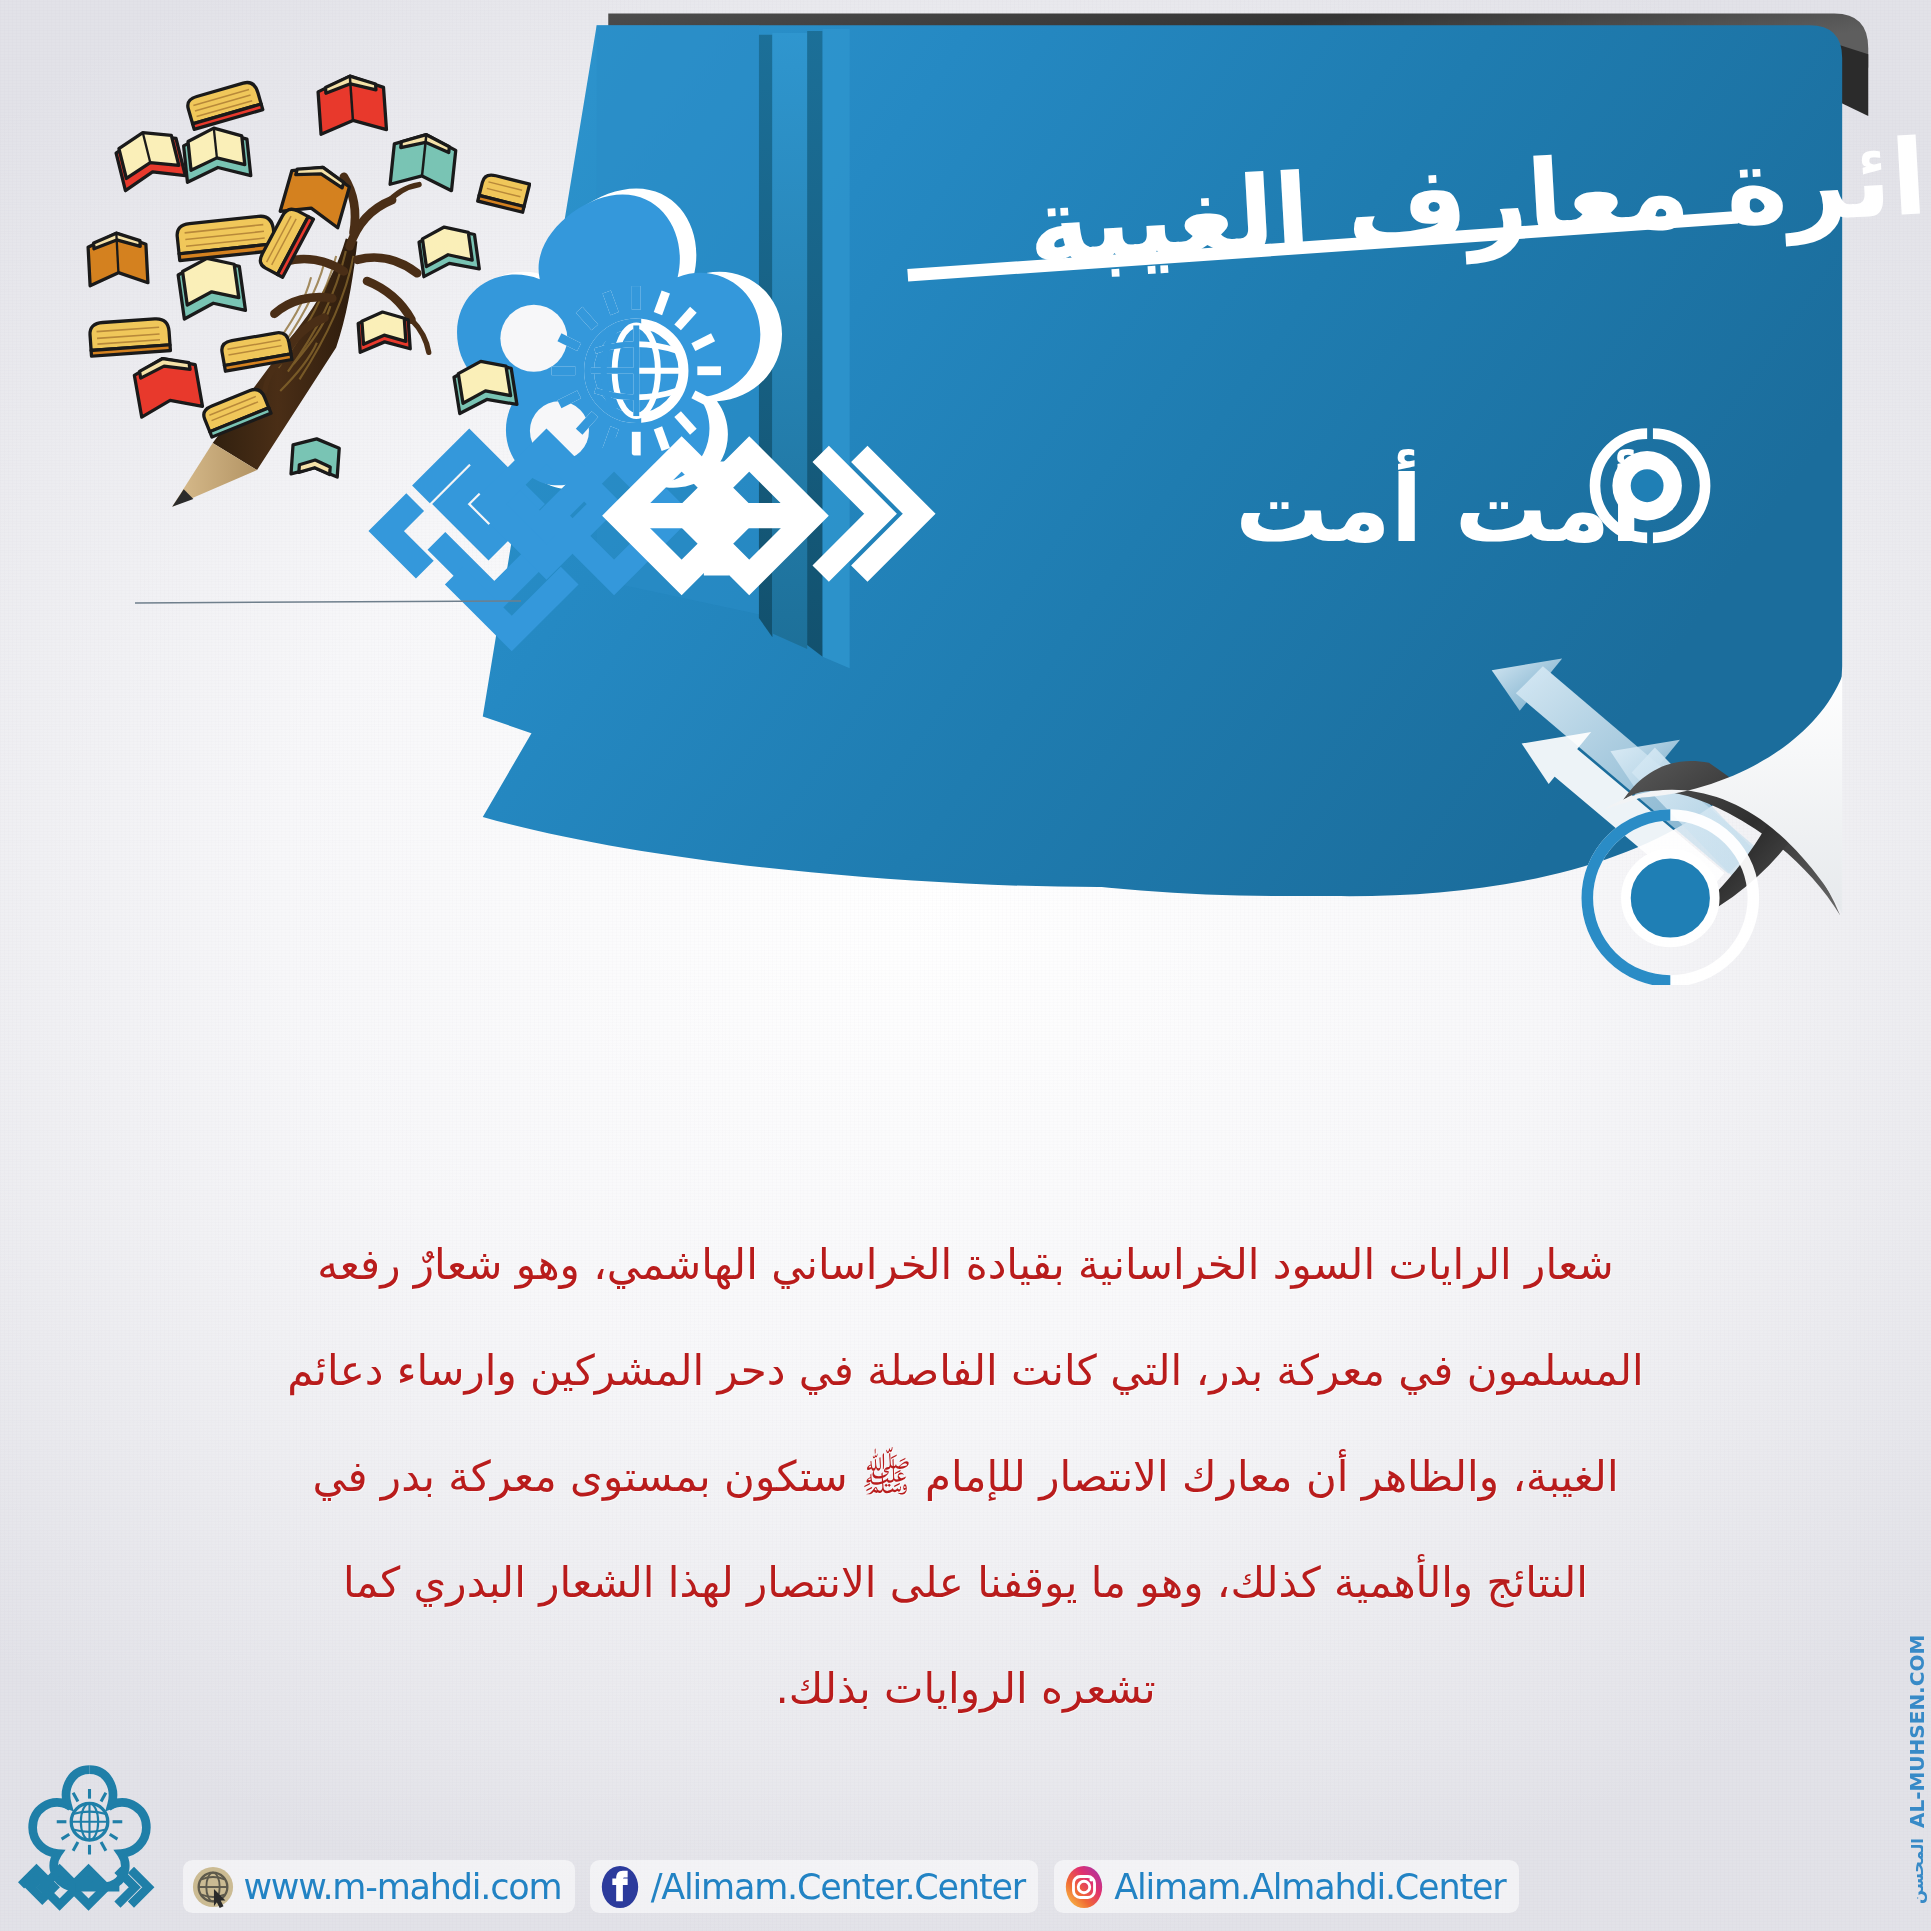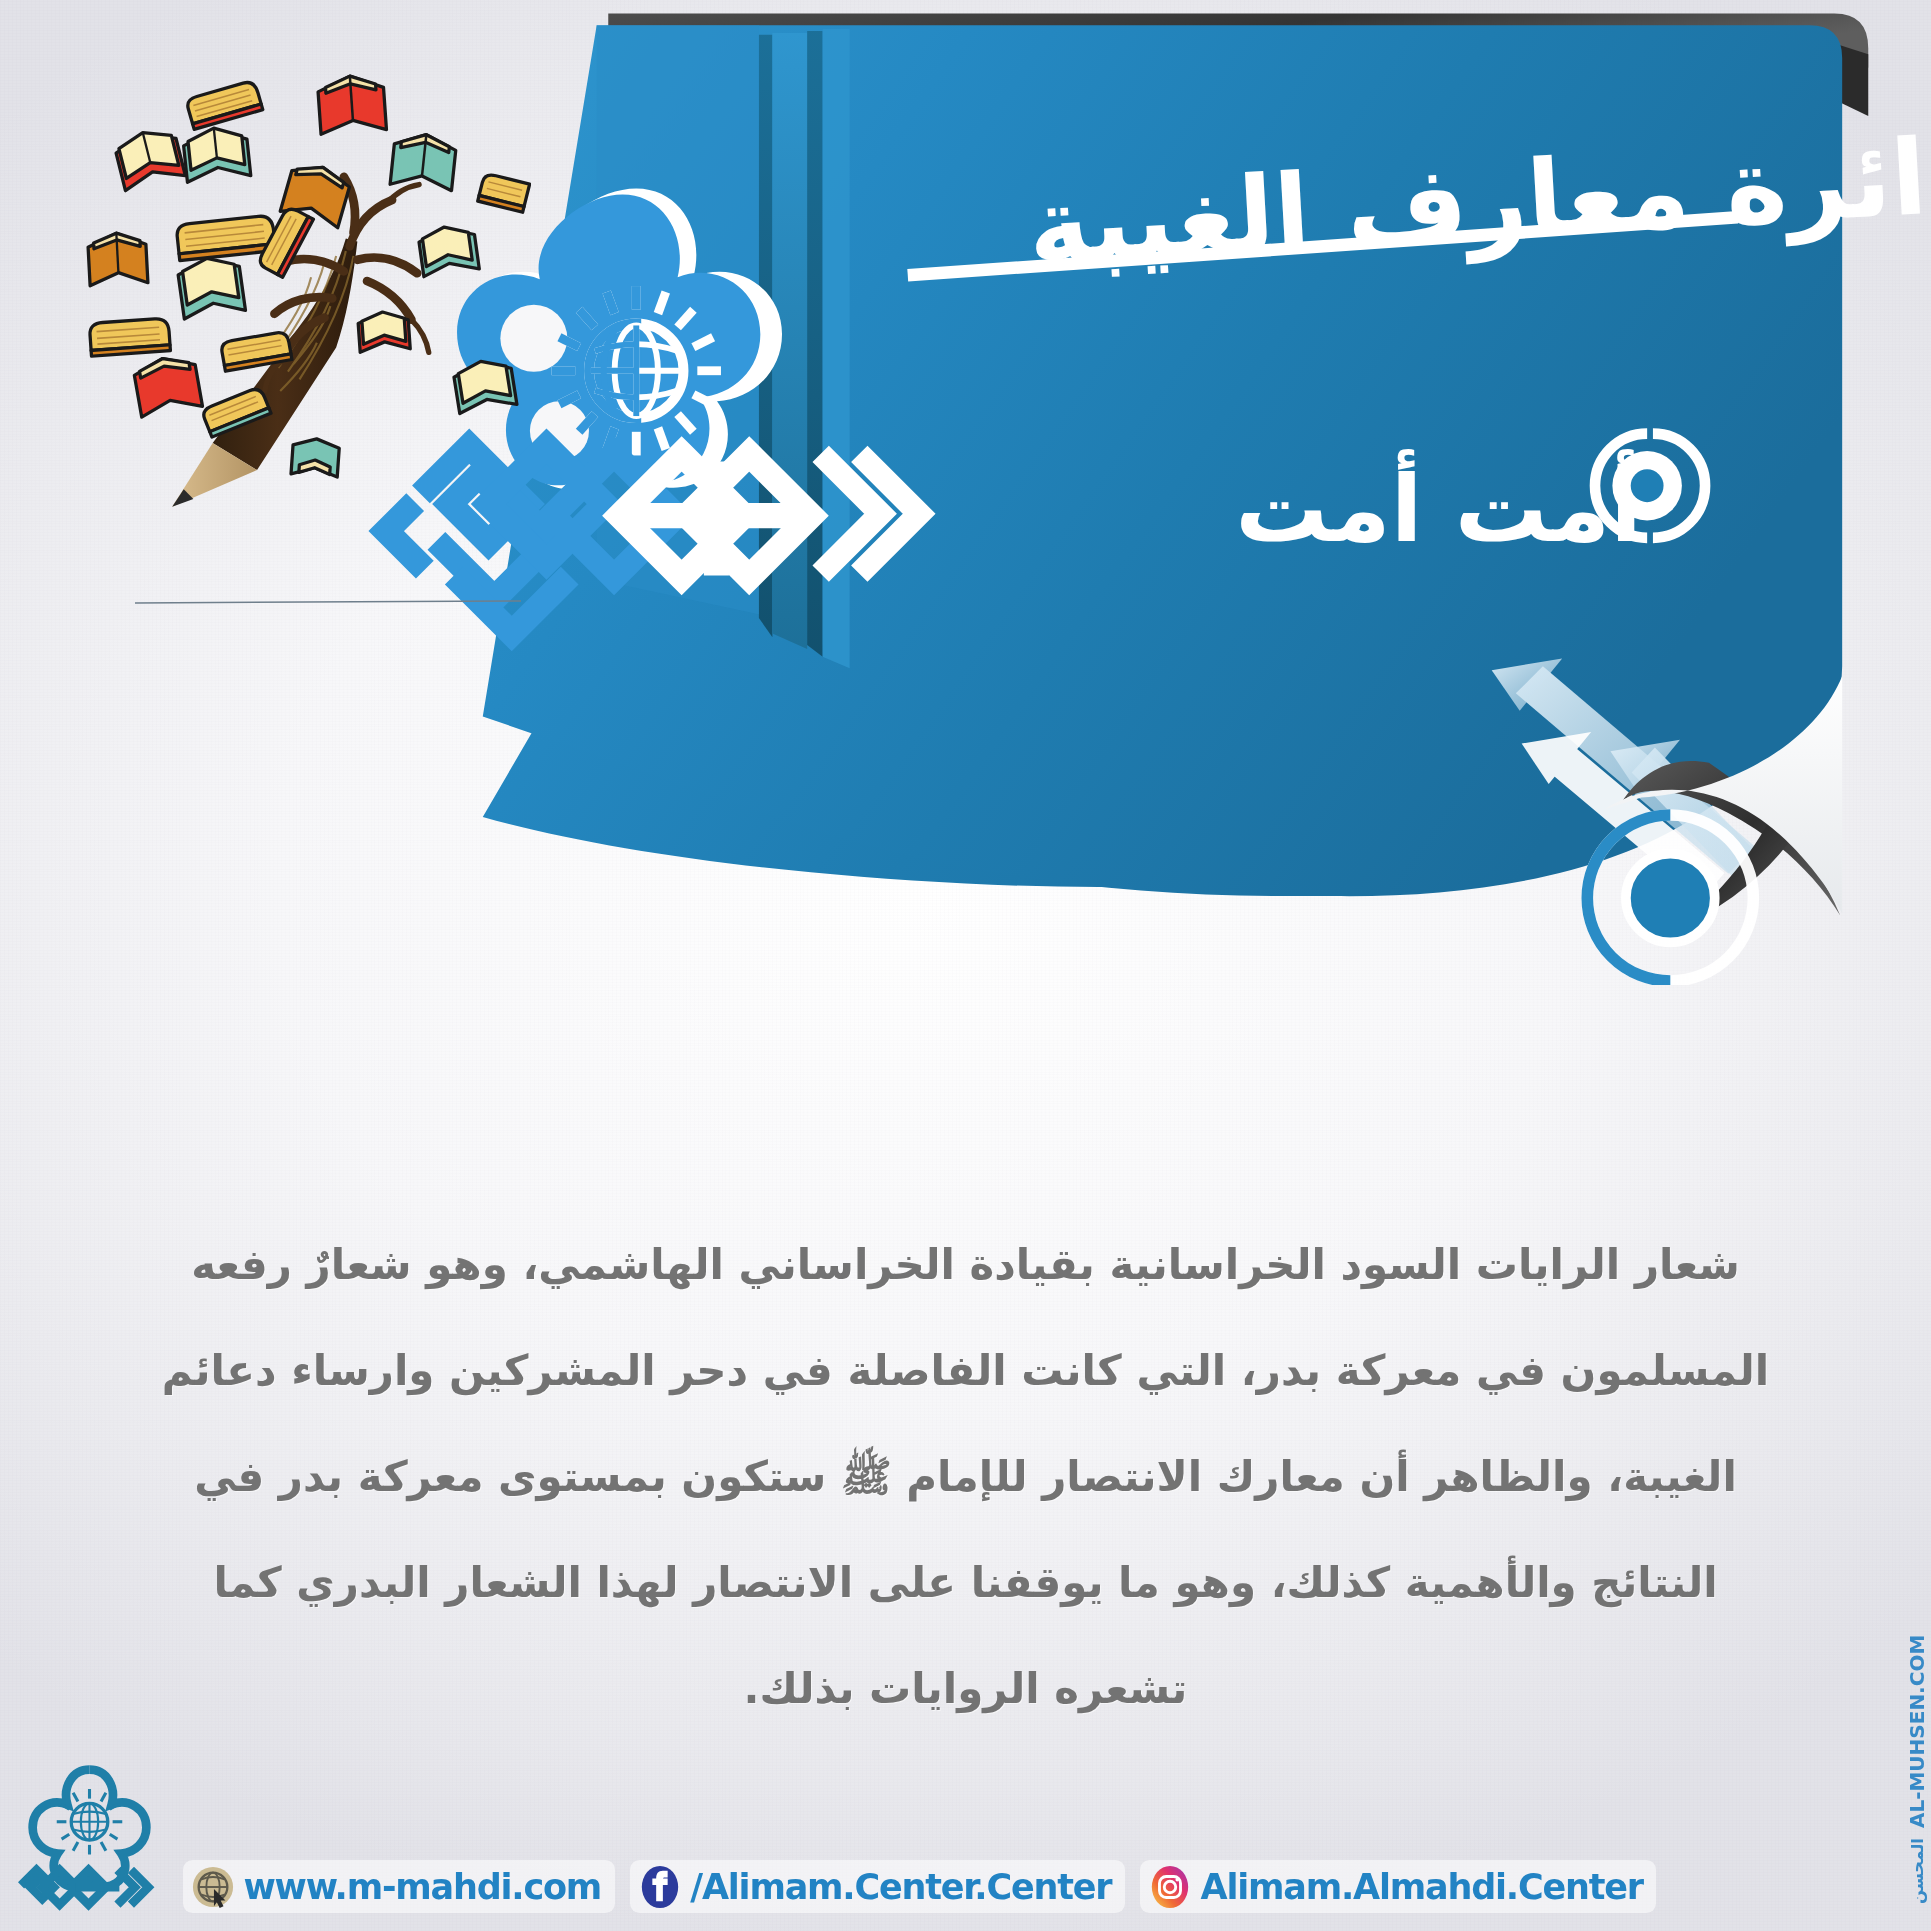--- a/index.html
+++ b/index.html
@@ -18,40 +18,40 @@
   }
   .layer{position:absolute;}
 
   
   #banner-wrap{left:0;top:0;width:1931px;height:985px;}
 
   
   #body-text{
     position:absolute;left:58px;right:58px;top:1212px;
     direction:rtl;text-align:justify;text-align-last:center;
-    color:#737373;
+    color:#b91c1c;
     font-family:"DejaVu Sans","Liberation Sans",sans-serif;
-    font-weight:bold;
+    font-weight:normal;
     font-size:42px;line-height:106px;
     letter-spacing:-0.5px;
     text-shadow:1px 1px 0 rgba(255,255,255,.55);
   }
   #body-text .ln{display:block;white-space:nowrap;}
   #body-text .l1{text-align:center;}
   #body-text .l5{text-align:right;}
 
   
   #footer{
     position:absolute;left:0;bottom:0;width:1931px;height:89px;
     display:flex;align-items:center;direction:ltr;
   }
   .fitem{display:flex;align-items:center;gap:8.7px;
     background:rgba(255,255,255,.55);border-radius:9.7px;padding:4.8px 13.5px 4.8px 7.7px;margin-right:15.4px;}
   .fitem .ftxt{
-    color:#2283c4;font-weight:bold;font-size:35px;
+    color:#2283c4;font-weight:normal;font-size:35px;
     font-family:"DejaVu Sans","Liberation Sans",sans-serif;
     letter-spacing:-1.2px;white-space:nowrap;
   }
   .ficon{width:44px;height:44px;flex:0 0 44px;}
 
   
   #footer-emblem{position:absolute;left:17.4px;bottom:9.7px;width:145px;height:159px;}
 
   
   #watermark{

